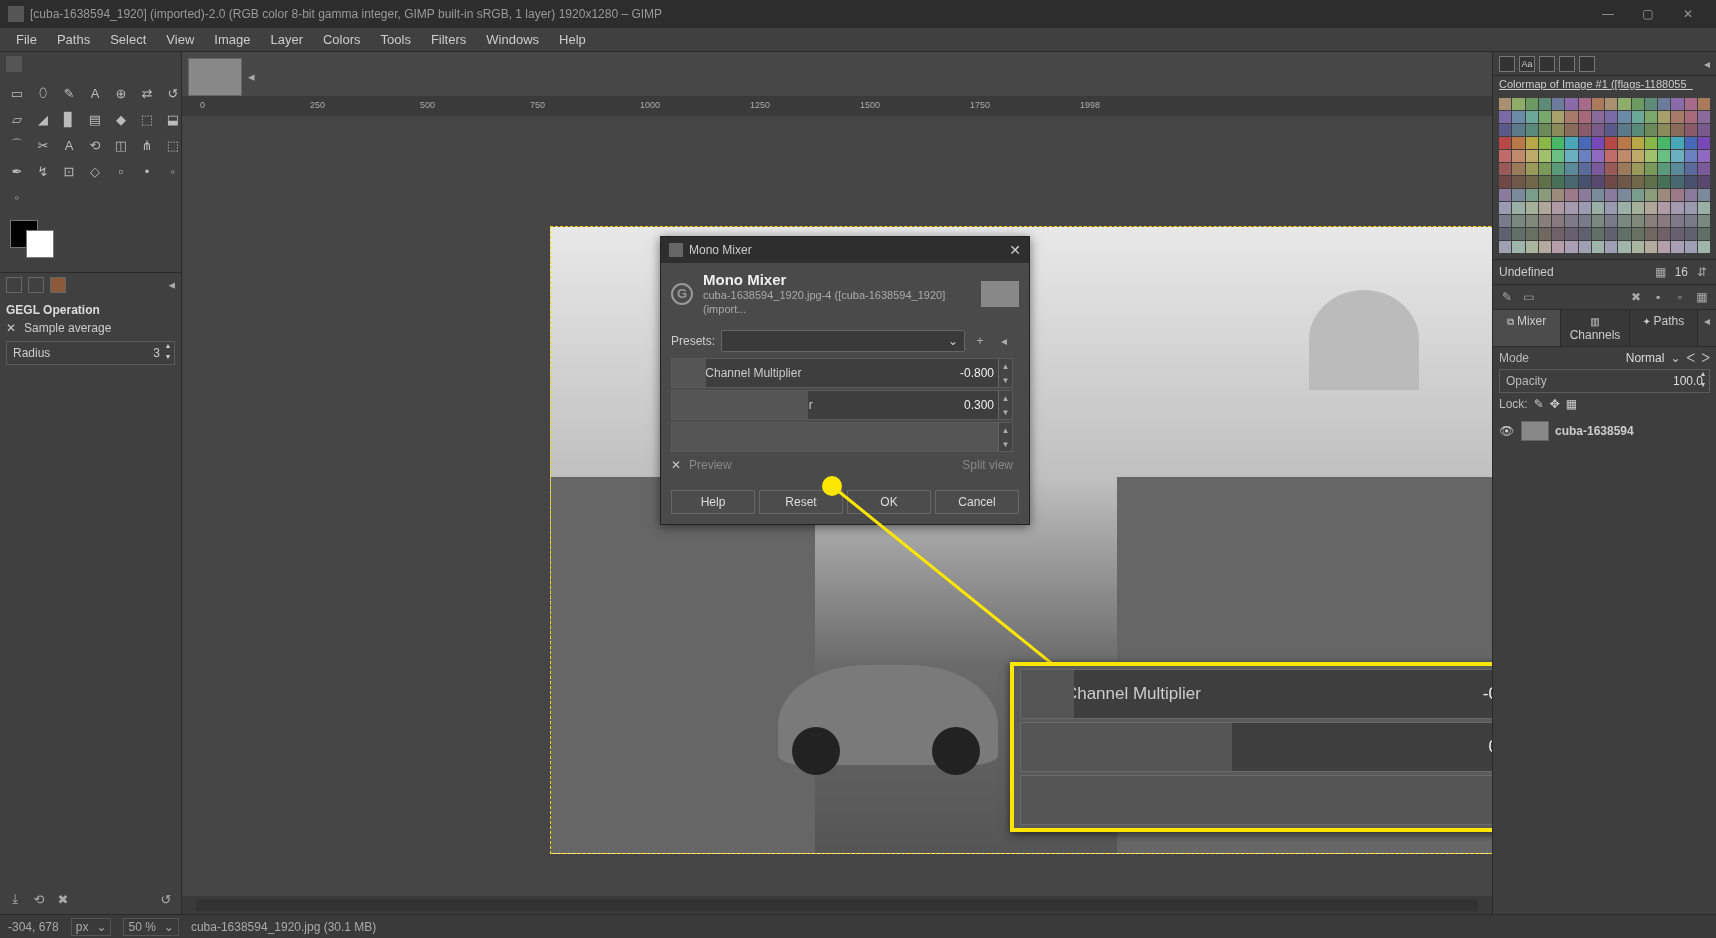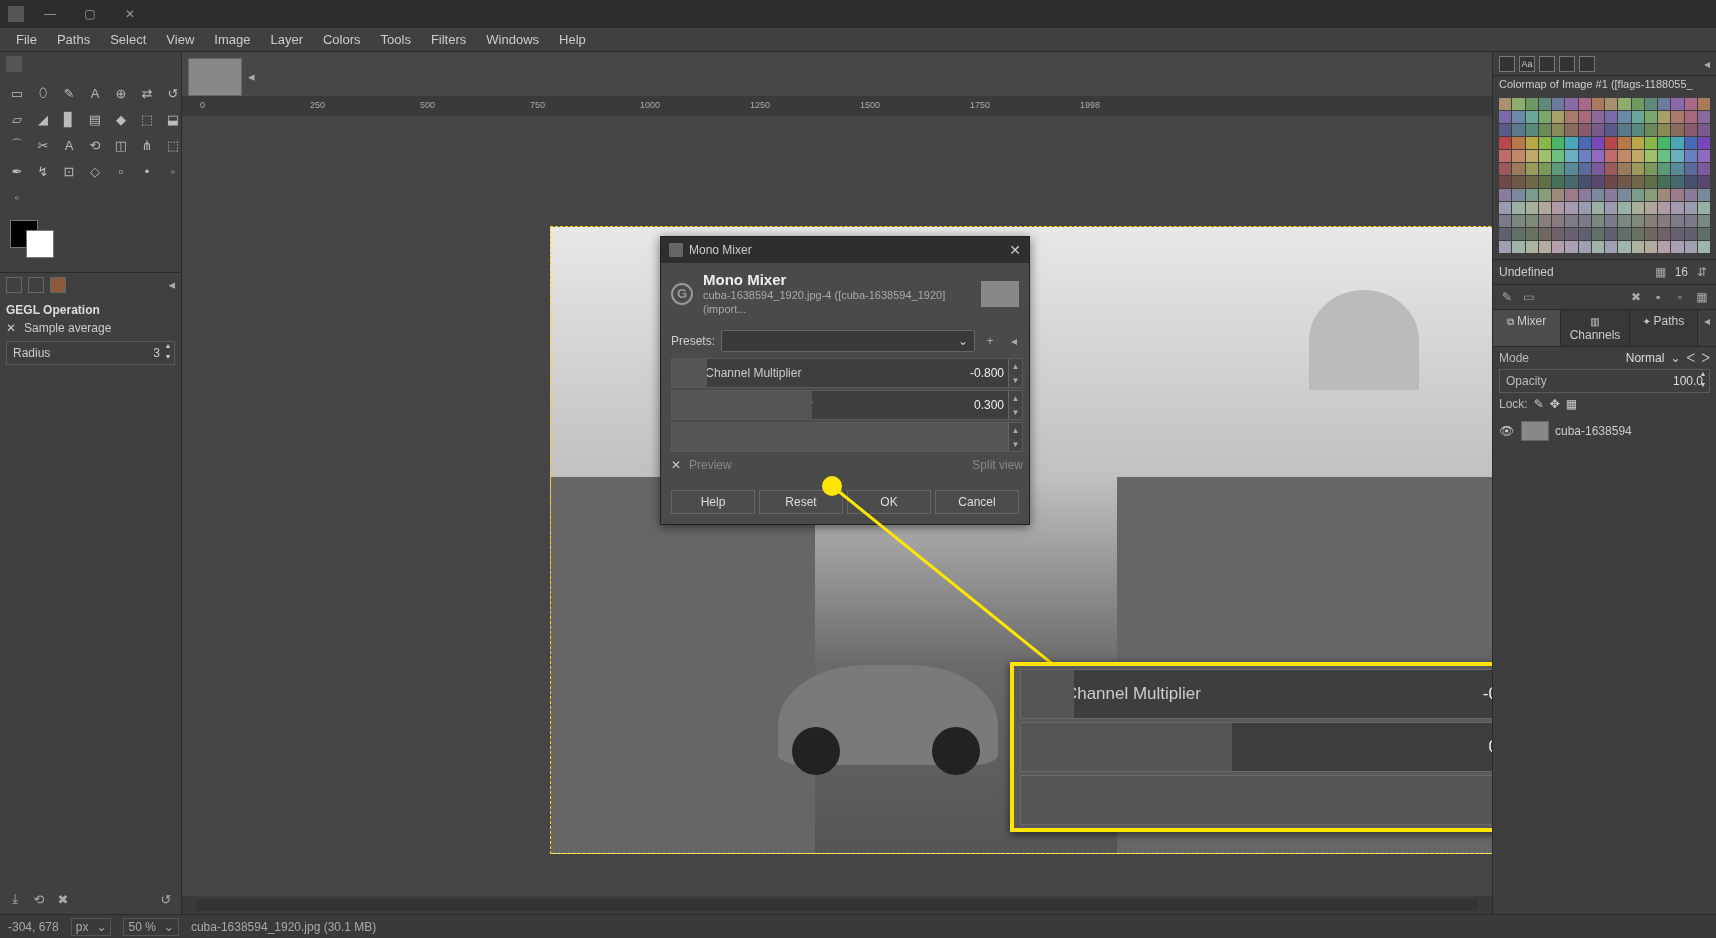--- a/index.html
+++ b/index.html
@@ -53,21 +53,21 @@
     .dialog-title{height:26px;background:#2e2e2e;display:flex;align-items:center;padding:0 8px;font-size:12px;}
     .dialog-title .icon{width:14px;height:14px;background:#666;margin-right:6px;}
     .dialog-title .t{flex:1;}
     .dialog-close{cursor:pointer;color:#ccc;font-size:14px;}
     .dialog-head{display:flex;align-items:center;padding:8px 10px;gap:10px;}
     .dialog-head .g{width:22px;height:22px;border:2px solid #999;border-radius:50%;position:relative;}
     .dialog-head .g:before{content:"G";position:absolute;inset:0;display:flex;align-items:center;justify-content:center;font-weight:bold;color:#999;}
     .dialog-head .txt{flex:1;font-size:12px;}
     .dialog-head .txt b{font-size:15px;color:#eee;display:block;}
     .dialog-head .thumb{width:38px;height:26px;background:#888;}
-    .dialog-body{padding:2px 6px 6px 10px;}
+    .dialog-body{padding:2px 16px 6px 10px;}
     .d-row{display:flex;align-items:center;gap:6px;padding:4px 0;font-size:12px;}
     .d-row select, .preset{flex:1;height:22px;background:#3a3a3a;border:1px solid #666;color:#ccc;border-radius:2px;}
     .preset{display:flex;align-items:center;justify-content:flex-end;padding-right:6px;}
     .d-row .sm{width:18px;height:18px;display:flex;align-items:center;justify-content:center;color:#aaa;}
     .chk{display:flex;align-items:center;gap:6px;}
     .chk .box{width:14px;height:14px;border:1px solid #777;background:#3a3a3a;}
     .slider{height:30px;background:#3e3e3e;border:1px solid #5a5a5a;position:relative;display:flex;align-items:center;justify-content:space-between;padding:0 18px 0 8px;margin:2px 0;font-size:12px;}
     .slider .lbl{color:#ccc;}
     .slider .val{color:#eee;}
     .slider .fill{position:absolute;left:0;top:0;bottom:0;background:#555;}
@@ -82,49 +82,50 @@
     
     .callout{position:absolute;left:828px;top:546px;width:550px;height:170px;border:4px solid #ffe600;background:#5a5a5a;box-shadow:0 2px 8px rgba(0,0,0,.6);}
     .callout .slider{height:50px;font-size:17px;border:1px solid #6a6a6a;margin:3px 6px;}
     .callout-line{position:absolute;left:650px;top:370px;width:260px;height:210px;pointer-events:none;}
     .callout-line svg{width:100%;height:100%;overflow:visible;}
     
     
     .right-panel{width:224px;background:#3e3e3e;border-left:1px solid #2a2a2a;display:flex;flex-direction:column;font-size:12px;}
     .right-top-icons{height:24px;display:flex;align-items:center;gap:4px;padding:0 6px;border-bottom:1px solid #2a2a2a;}
     .right-top-icons .sq{width:16px;height:16px;border:1px solid #777;background:#333;}
-    .panel-title{padding:2px 6px;color:#ccc;font-size:11px;white-space:nowrap;overflow:hidden;}
+    .panel-title{padding:2px 6px;color:#ccc;font-size:11px;white-space:nowrap;overflow:hidden;text-decoration:underline;}
     .colormap{margin:6px;display:grid;grid-template-columns:repeat(16,1fr);grid-auto-rows:12px;gap:1px;}
     .colormap div{background:#777;}
     .panel-row{display:flex;align-items:center;padding:4px 6px;gap:6px;border-top:1px solid #2a2a2a;}
     .panel-row .sq{width:16px;height:16px;display:flex;align-items:center;justify-content:center;color:#aaa;}
     .tabs{display:flex;border-top:1px solid #2a2a2a;border-bottom:1px solid #2a2a2a;}
     .tabs .tab{flex:1;padding:4px 6px;text-align:center;background:#383838;border-right:1px solid #2a2a2a;cursor:pointer;}
     .tabs .tab.active{background:#4c4c4c;}
     .field-row{display:flex;align-items:center;padding:4px 6px;gap:6px;}
     .field-row .label{color:#bbb;}
     .field-row .val{margin-left:auto;color:#ddd;}
     .layer-list{flex:0 0 auto;padding:4px 6px;}
     .layer-item{display:flex;align-items:center;gap:6px;padding:2px 0;}
     .layer-item .eye{width:16px;}
     .layer-item .thumb{width:28px;height:20px;background:#888;border:1px solid #666;}
-    .layer-item .name{font-weight:normal;white-space:nowrap;overflow:hidden;}
+    .layer-item .name{font-weight:bold;white-space:nowrap;overflow:hidden;}
     
     
     .hscroll{height:18px;background:#3a3a3a;display:flex;align-items:center;}
     .hscroll .track{flex:1;height:12px;background:#333;margin:0 14px;}
     .bottombar{height:24px;background:#3a3a3a;display:flex;align-items:center;gap:12px;padding:0 8px;font-size:12px;color:#aaa;border-top:1px solid #2a2a2a;}
     .bottombar .seg{display:flex;align-items:center;gap:4px;}
     .bottombar .dd{border:1px solid #555;padding:0 4px;height:18px;display:flex;align-items:center;}
   </style>
 </head>
 <body>
 
 <div class="titlebar">
   <div class="icon"></div>
+  <div class="title">[cuba-1638594_1920] (imported)-2.0 (RGB color 8-bit gamma integer, GIMP built-in sRGB, 1 layer) 1920x1280 – GIMP</div>
   <div class="window-controls">
     <span>—</span>
     <span>▢</span>
     <span>✕</span>
   </div>
 </div>
 
 <div class="menubar" id="menubar">
     <span>File</span>
     <span>Paths</span>

